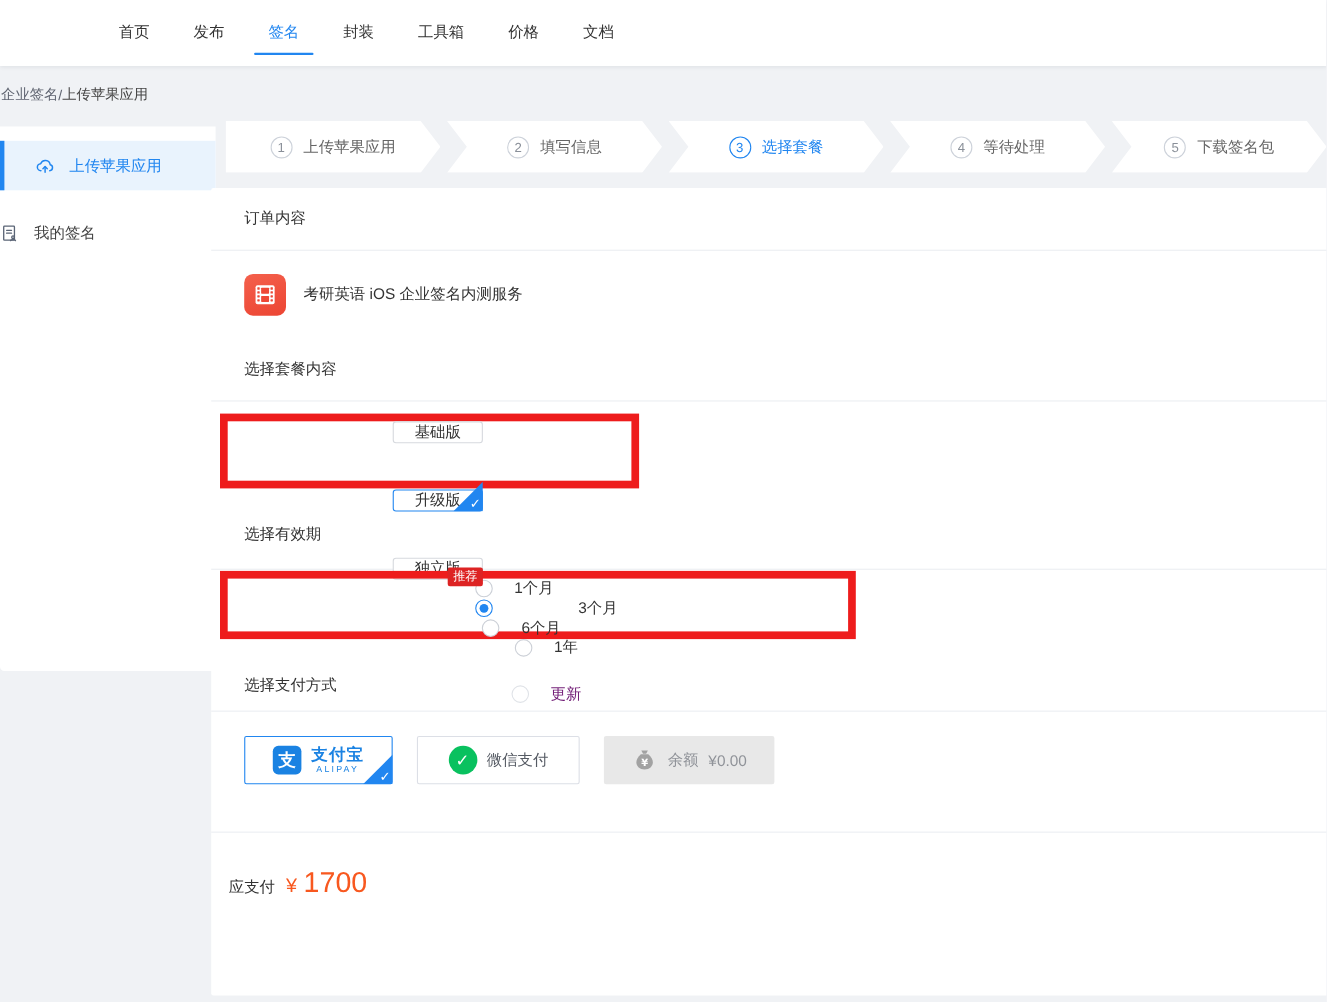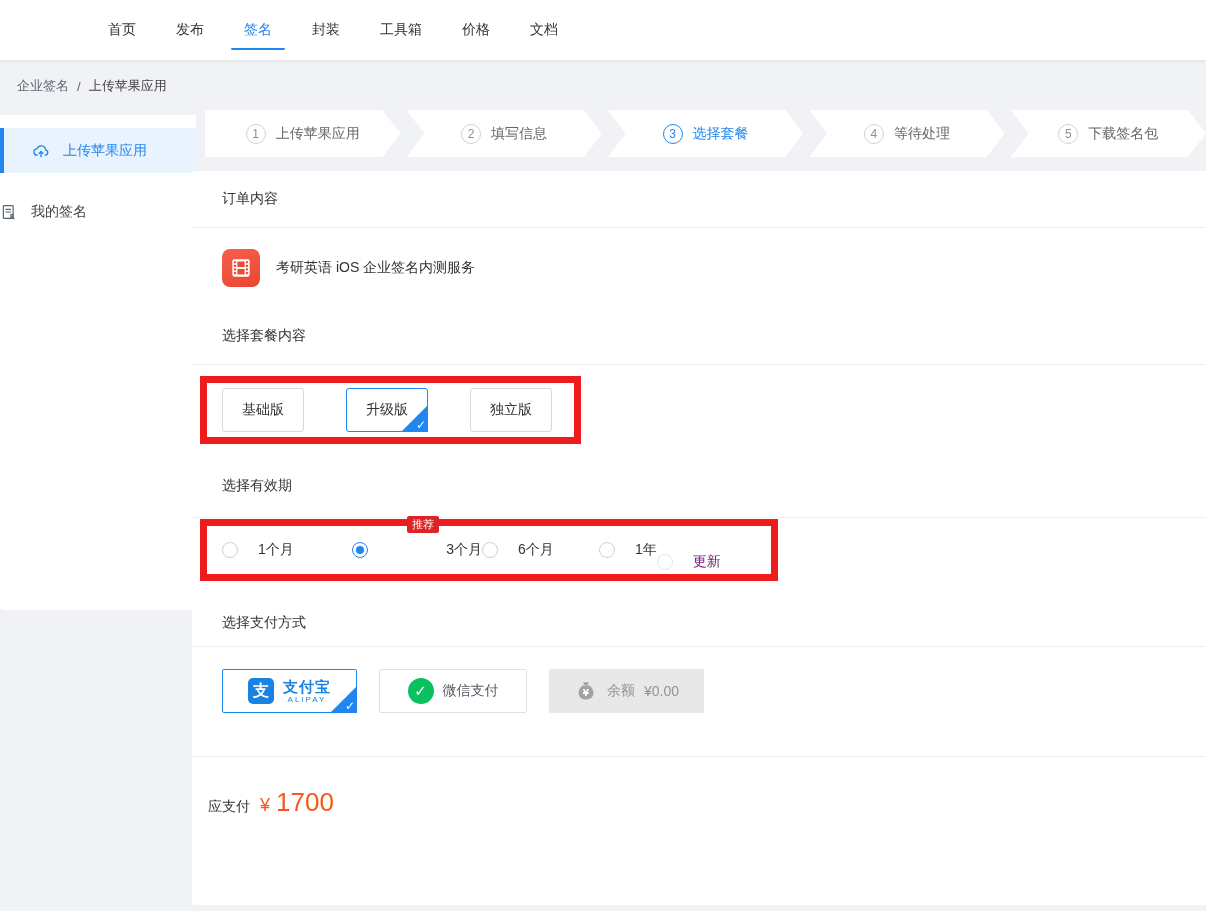--- a/index.html
+++ b/index.html
@@ -12,21 +12,21 @@
             box-shadow:0 1px 4px rgba(0,21,41,.08); z-index:5; }
   .nav { display:flex; gap:40px; padding-left:108px; height:60px; align-items:center; }
   .nav-item { font-size:14px; color:#333; cursor:pointer; position:relative; height:60px;
               display:flex; align-items:center; white-space:nowrap; }
   .nav-item.active { color:#2186f0; }
   .nav-item.active::after { content:""; position:absolute; left:-13px; right:-13px; bottom:10px;
               height:2px; background:#2186f0; border-radius:1px; }
 
   
   .breadcrumb { position:absolute; top:60px; left:0; width:1206px; height:52px;
-              display:flex; align-items:center; padding-left:17px; gap:8px; font-size:13px; color:#5f6470; }
+              display:flex; align-items:center; padding-left:1px; font-size:13px; color:#5f6470; }
   .breadcrumb .current { color:#444; }
 
   
   .sidebar { position:absolute; left:0; top:115px; width:196px; height:495px; background:#fff;
              border-radius:0 0 4px 4px; }
   .side-item { height:45px; display:flex; align-items:center; gap:13px; 
                font-size:14px; color:#444; cursor:pointer; }
   .side-item.active { background:#e9f3fd; border-left:4px solid #2186f0; padding-left:28px;
                color:#2186f0; margin-top:13px; }
   .side-item + .side-item { margin-top:16px; }
@@ -51,21 +51,21 @@
   .h57 { height:57px; } .h63 { height:63px; } .h47 { height:47px; }
 
   .row-app { height:80px; display:flex; align-items:center; gap:16px; padding-left:30px; }
   .app-icon { width:38px; height:38px; border-radius:8px; background:linear-gradient(160deg,#f4604c,#ec4533);
               display:flex; align-items:center; justify-content:center; }
   .app-icon svg { width:26px; height:26px; }
   .app-name { font-size:14px; color:#333; }
 
   
   .row-pkg { height:90px; position:relative; }
-  .hl-box { position:absolute; border:7px solid #ee1c1c; }
+  .hl-box { position:absolute; border:7px solid #ee1c1c;flex-direction:column; }
   .hl-box.pkg { left:8px; top:11px; width:381px; height:68px; display:flex; align-items:center;
                 gap:42px; padding-left:15px; }
   .pkg-btn { width:82px; height:44px; border:1px solid #d6d9de; border-radius:3px; background:#fff;
              font-size:14px; color:#333; display:flex; align-items:center; justify-content:center;
              cursor:pointer; position:relative; }
   .pkg-btn.selected { border-color:#2186f0; }
 
   .corner-check { position:absolute; right:-1px; bottom:-1px; width:27px; height:27px; background:#2186f0;
              clip-path:polygon(100% 0, 100% 100%, 0 100%); }
   .corner-check .tick { position:absolute; right:2px; bottom:0px; color:#fff; font-size:12px; line-height:14px; }

